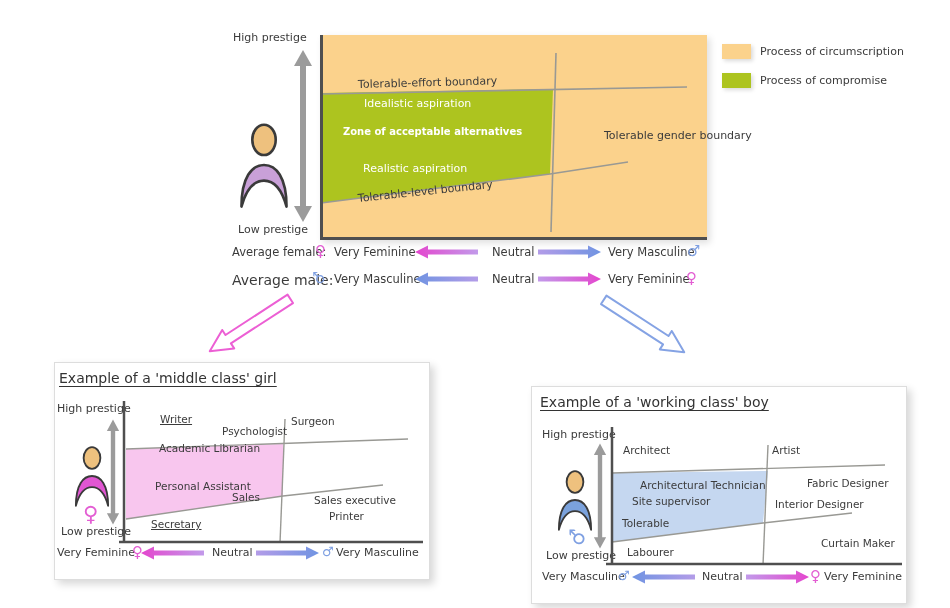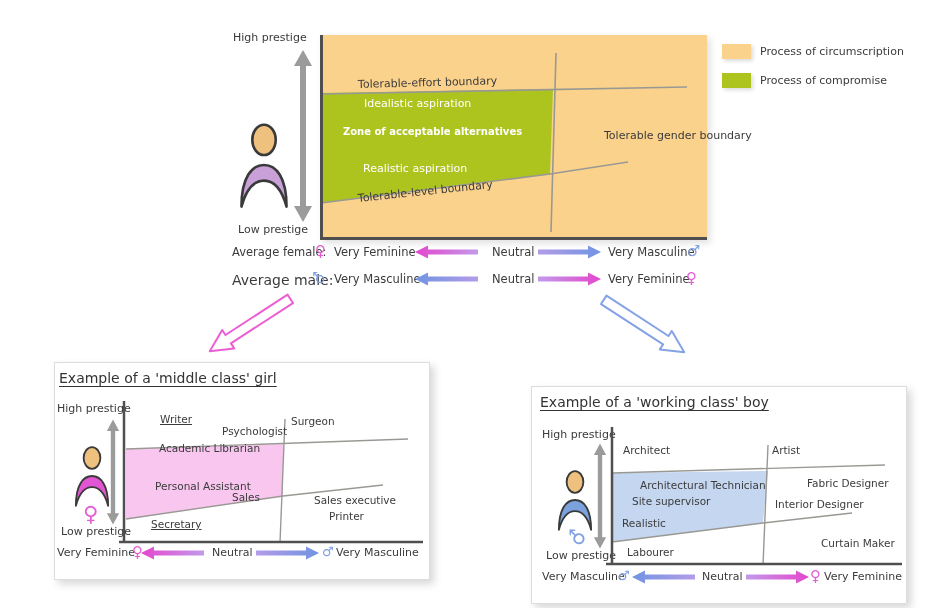--- a/index.html
+++ b/index.html
@@ -183,21 +183,21 @@
       <line x1="236" y1="58" x2="231" y2="178" stroke="var(--gray-line)" stroke-width="1.4"></line>
       <line x1="80" y1="40" x2="80" y2="178" stroke="var(--axis-dark)" stroke-width="2.5"></line>
       <line x1="74" y1="177" x2="370" y2="177" stroke="var(--axis-dark)" stroke-width="2.5"></line>
     </svg>
     <span class="occ" style="left:91px;top:57px;">Architect</span>
     <span class="occ" style="left:240px;top:57px;">Artist</span>
     <span class="occ" style="left:108px;top:92px;">Architectural Technician</span>
     <span class="occ" style="left:275px;top:90px;">Fabric Designer</span>
     <span class="occ" style="left:100px;top:108px;">Site supervisor</span>
     <span class="occ" style="left:243px;top:111px;">Interior Designer</span>
-    <span class="occ" style="left:90px;top:130px;">Realistic</span>
+    <span class="occ" style="left:90px;top:130px;">Tolerable</span>
     <span class="occ" style="left:95px;top:159px;">Labourer</span>
     <span class="occ" style="left:289px;top:150px;">Curtain Maker</span>
     <span class="lbl" style="left:10px;top:184px;">Very Masculine</span>
     <span class="sym sym-blue" style="left:86px;top:182px;font-size:13px;">♂</span>
     <svg class="abs" style="left:100px;top:183px;" width="63" height="14" viewBox="0 0 63 14">
       <polygon points="0,7 13,0.5 13,4.5 63,4.5 63,9.5 13,9.5 13,13.5" fill="url(#gBL)"></polygon>
     </svg>
     <span class="lbl" style="left:170px;top:184px;">Neutral</span>
     <svg class="abs" style="left:214px;top:183px;" width="63" height="14" viewBox="0 0 63 14">
       <polygon points="63,7 50,0.5 50,4.5 0,4.5 0,9.5 50,9.5 50,13.5" fill="url(#gPR)"></polygon>

